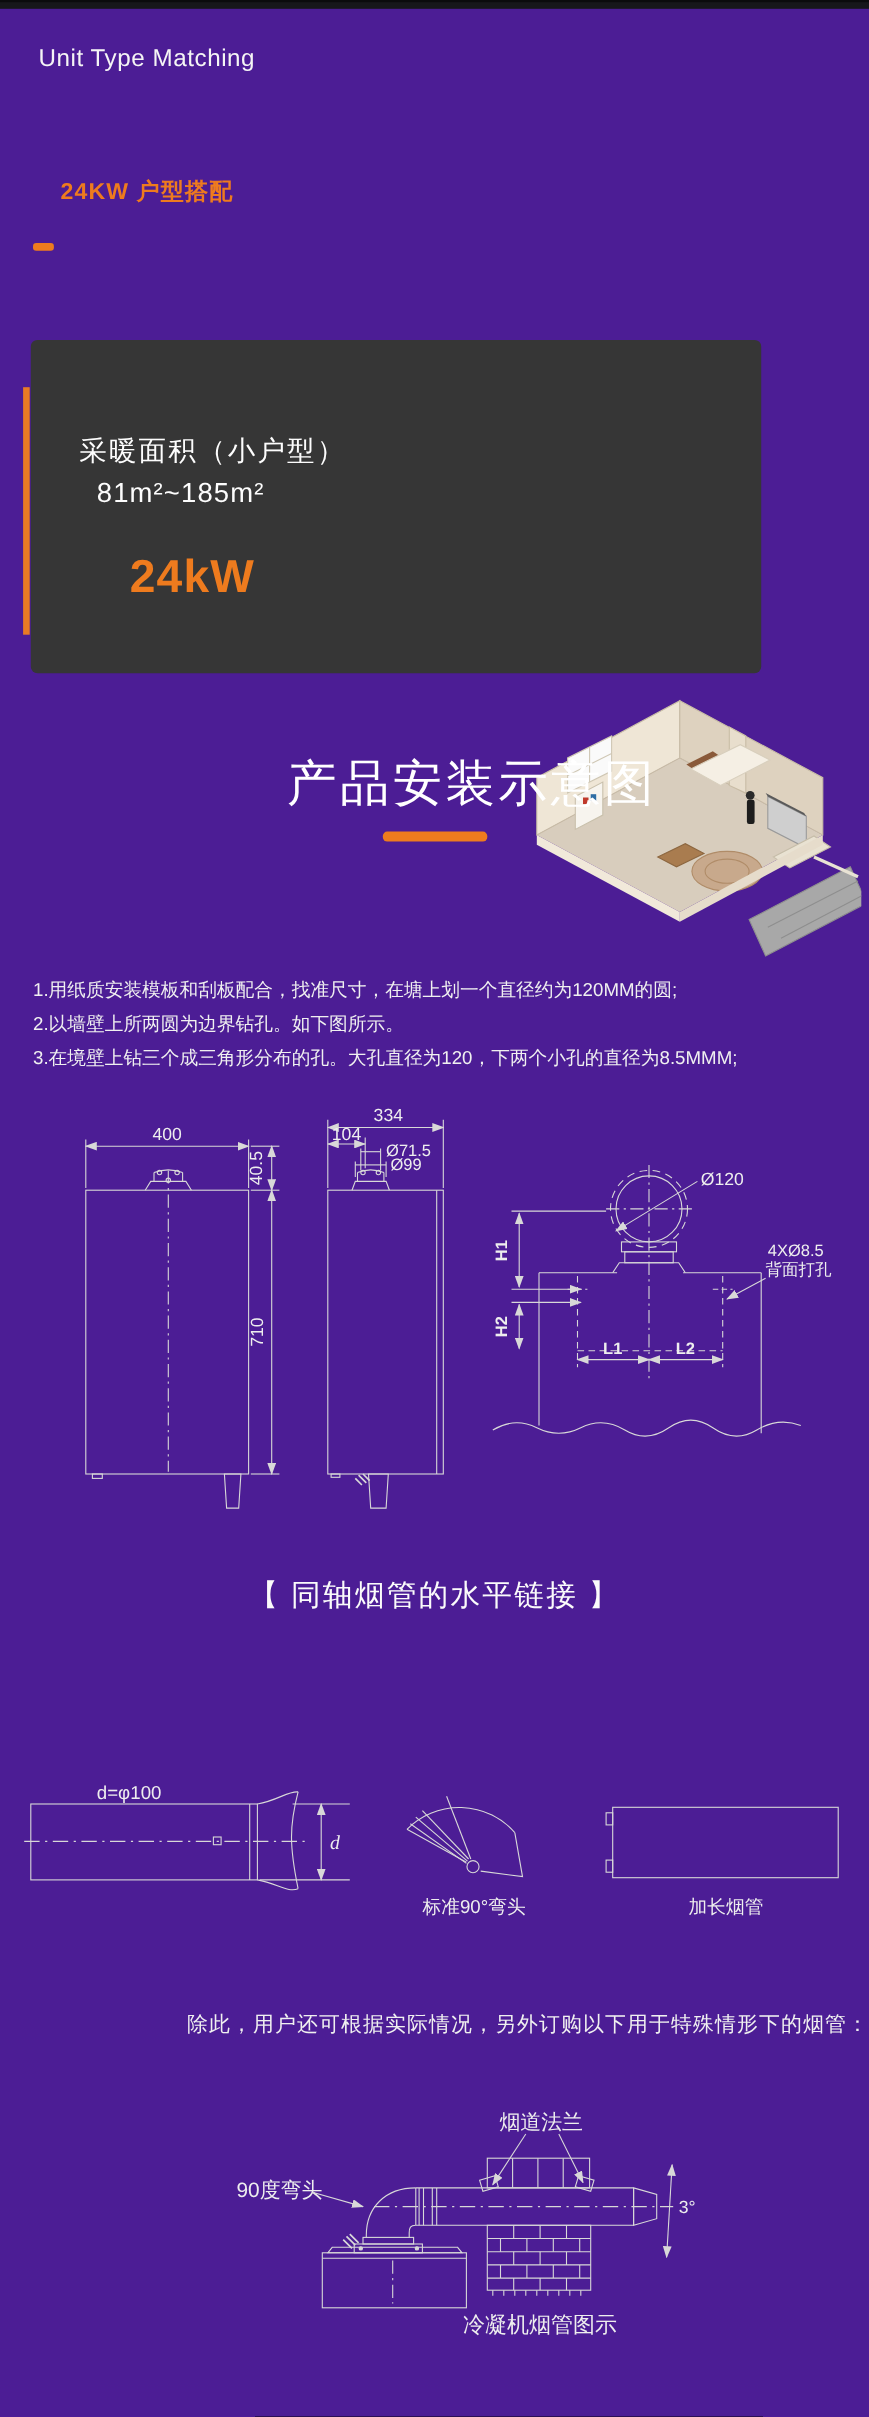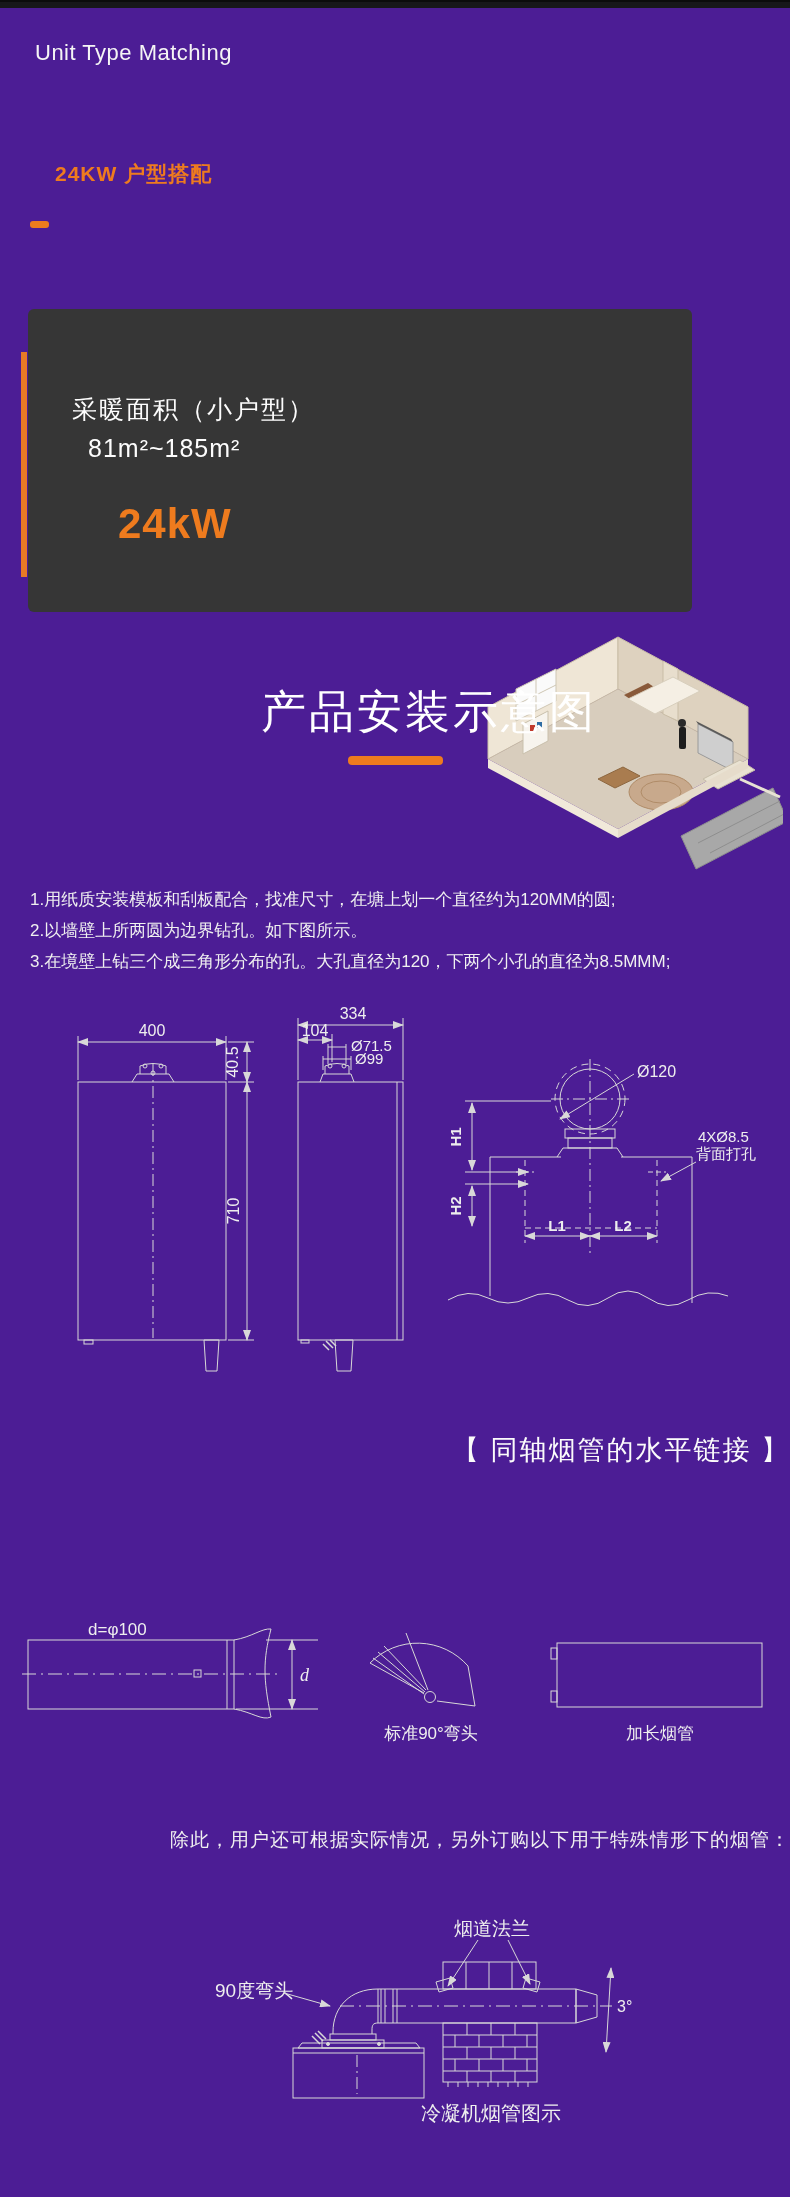--- a/index.html
+++ b/index.html
@@ -12,21 +12,21 @@
   #orange-dash{left:30px;top:221px;width:19px;height:7px;background:#ee7b1e;border-radius:3px;}
   #power-card{left:28px;top:309px;width:664px;height:303px;background:#363636;border-radius:6px;}
   #card-accent{left:21px;top:352px;width:6px;height:225px;background:#e87a25;}
   #card-line1{left:72px;top:393px;font-size:25px;color:#fdfdfd;letter-spacing:2px;}
   #card-line2{left:72px;top:434px;font-size:25px;color:#fdfdfd;letter-spacing:1px;margin-left:16px;}
   #card-power{left:118px;top:500px;font-size:42px;font-weight:700;color:#ee7b1e;letter-spacing:1px;}
   #room-svg{left:420px;top:320px;}
   #install-title{left:0;top:682px;width:790px;text-align:center;font-size:45px;font-weight:500;color:#fff;letter-spacing:3px;margin-left:34px;}
   #install-underline{left:348px;top:756px;width:95px;height:9px;background:#ee7b1e;border-radius:4px;}
   #instructions{left:30px;top:884px;font-size:17px;line-height:31px;color:#f0f0f0;}
-  #coax-heading{left:0;top:1432px;width:790px;text-align:right;font-size:27px;color:#fbfbfb;letter-spacing:2px;}
+  #coax-heading{left:0;top:1432px;width:790px;text-align:center;font-size:27px;color:#fbfbfb;letter-spacing:2px;}
   #coax-paragraph{left:40px;top:1516px;width:720px;font-size:19px;line-height:45px;color:#f0f0f0;}
   #order-note{left:0;top:1827px;width:790px;text-align:right;font-size:19px;color:#f0f0f0;letter-spacing:1px;}
   svg text{font-family:"Liberation Sans","DejaVu Sans",sans-serif;fill:#eee;}
   .dimtxt{font-size:16px;}
   .dimtxt-s{font-size:15px;}
   .dimtxt-b{font-size:15px;font-weight:700;}
   .cnlabel{font-size:17px;}
   .cnlabel2{font-size:19px;}
   .cap{font-size:20px;}
 </style>

